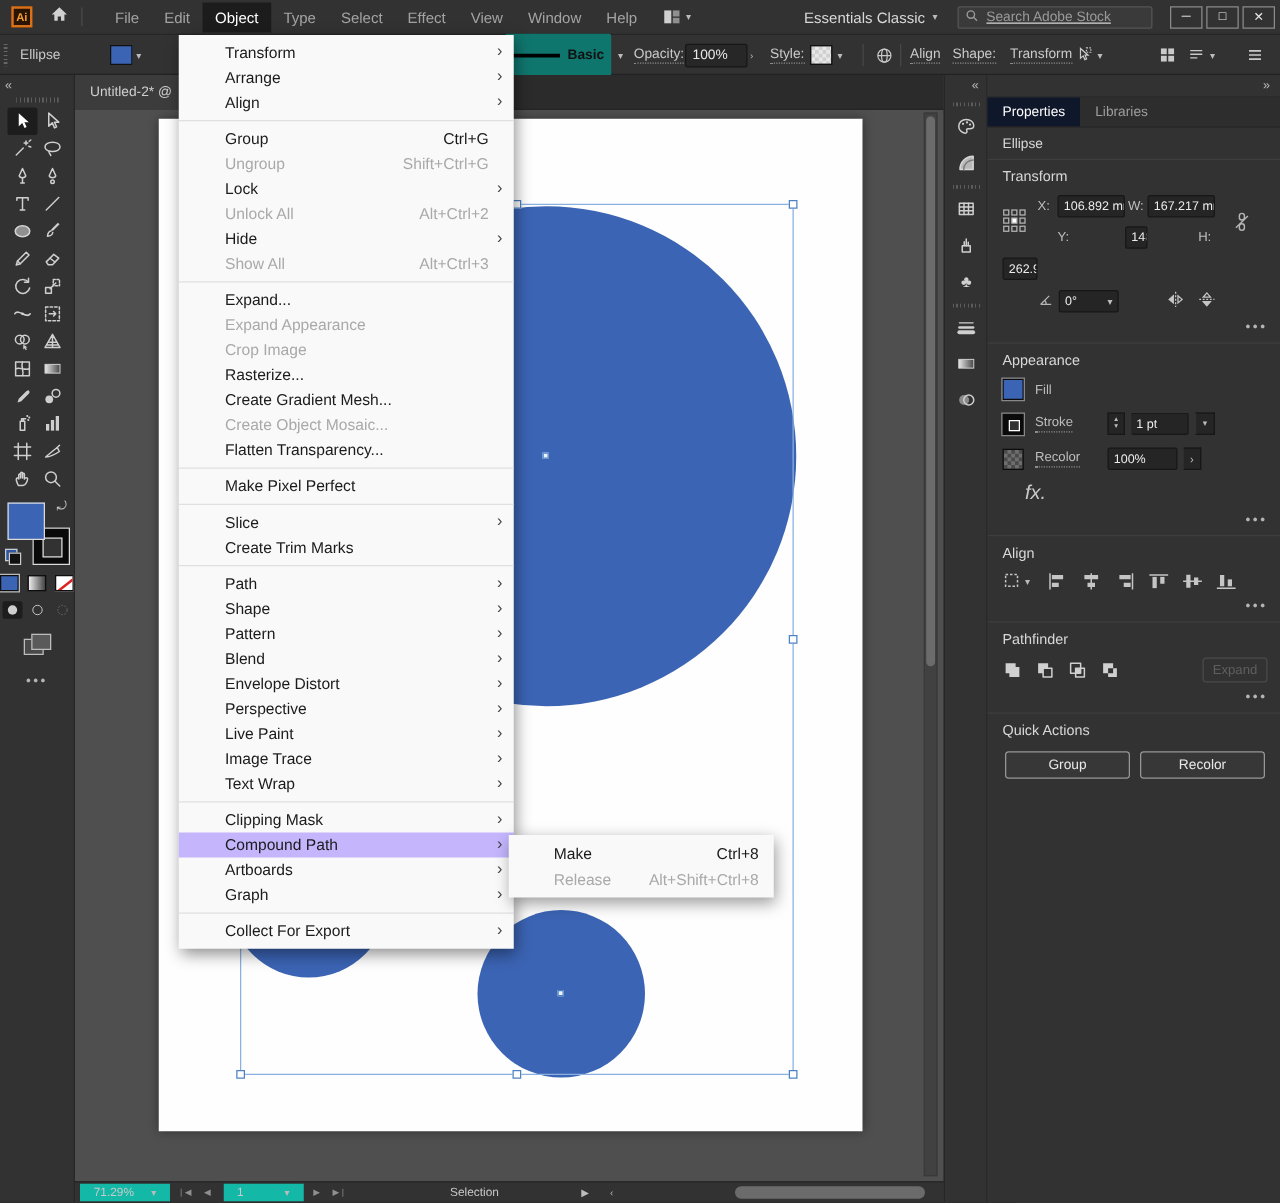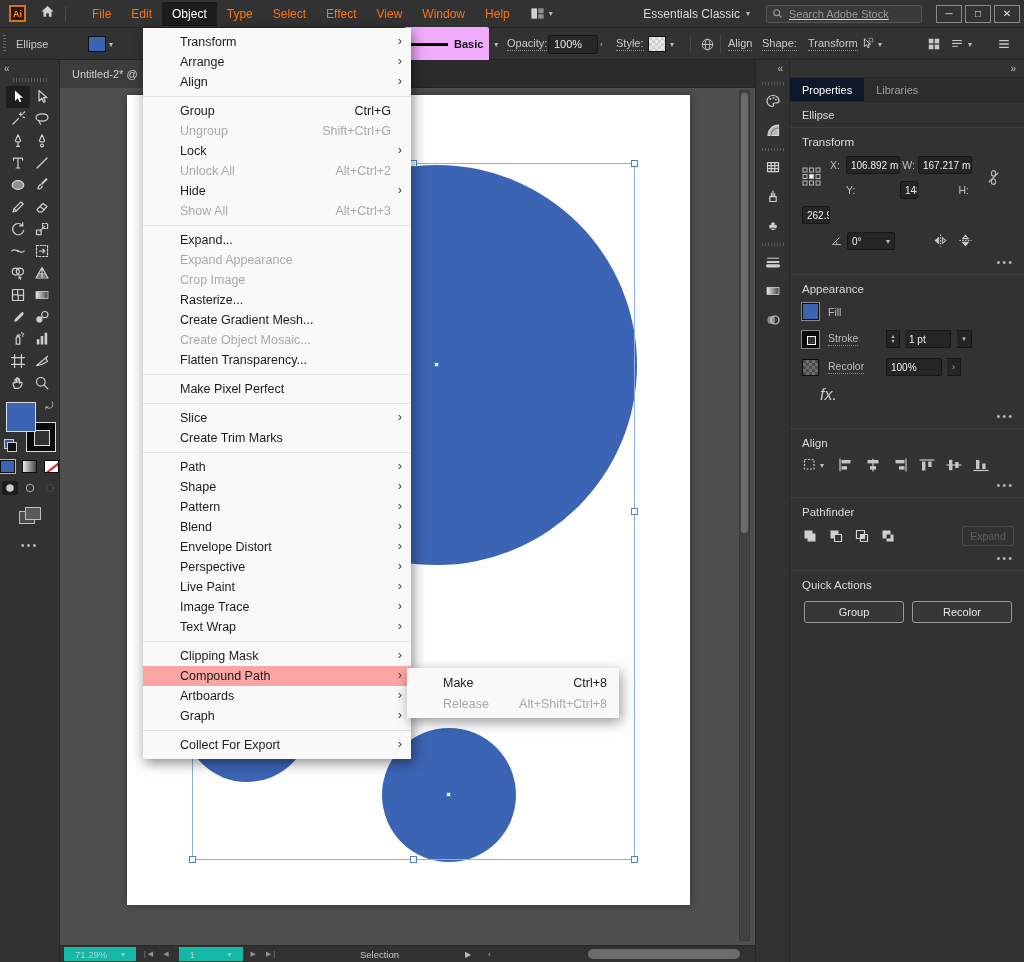--- a/index.html
+++ b/index.html
@@ -5,39 +5,39 @@
   html,body{margin:0;padding:0;background:#222;}
   *{box-sizing:border-box;font-family:"Liberation Sans",sans-serif;-webkit-font-smoothing:antialiased;}
   #app{position:relative;width:1024px;height:962px;background:#323232;overflow:hidden;color:#d6d6d6;}
 
   
   .titlebar{position:absolute;left:0;top:0;width:1024px;height:28px;background:#323232;border-bottom:1px solid #262626;display:flex;align-items:center;}
   .ai-logo{width:17px;height:17px;margin-left:9px;border:2px solid #d9701a;background:#2a1505;color:#f29b38;font-size:9px;font-weight:bold;display:flex;align-items:center;justify-content:center;}
   .home{margin-left:14px;color:#d0d0d0;}
   .tb-sep{width:1px;height:15px;background:#4a4a4a;margin:0 10px;}
   .mb-items{display:flex;align-items:center;margin-left:6px;}
-  .mb-item{padding:5px 10px;font-size:12px;color:#f97316;cursor:default;}
+  .mb-item{padding:5px 10px;font-size:12px;color:#a3a3a3;cursor:default;}
   .mb-item.active{background:#1c1c1c;color:#fff;}
   .ws-icon{margin-left:10px;display:flex;align-items:center;gap:4px;color:#bbb;}
   .tb-right{margin-left:auto;display:flex;align-items:center;}
   .workspace{font-size:12px;color:#d8d8d8;margin-right:6px;}
   .chev{font-size:8px;color:#bbb;}
   .searchbox{width:156px;height:18px;background:#3a3a3a;border:1px solid #555;border-radius:2px;display:flex;align-items:center;padding:0 5px;margin:0 14px 0 16px;text-decoration:underline;}
   .searchbox input{background:transparent;border:none;outline:none;color:#cfcfcf;font-size:11px;width:118px;}
   .searchbox input::placeholder{color:#9a9a9a;}
   .winbtns{display:flex;gap:3px;margin-right:4px;}
   .winbtn{width:26px;height:18px;border:1px solid #8a8a8a;color:#e6e6e6;font-size:10px;display:flex;align-items:center;justify-content:center;}
 
   
   .optionsbar{position:absolute;left:0;top:28px;width:1024px;height:32px;background:#323232;border-bottom:1px solid #222;font-size:11px;}
   .ob{position:absolute;top:0;height:32px;display:flex;align-items:center;color:#c9c9c9;}
   .grip-v{position:absolute;left:3px;top:7px;width:3px;height:18px;background-image:repeating-linear-gradient(#666 0 1px,transparent 1px 3px);}
   .dotted{border-bottom:1px dotted #8b8b8b;padding-bottom:1px;}
   .swatch-fill{width:18px;height:16px;background:#3b64b4;border:1px solid #111;}
-  .basic-field{background:#f0abfc;color:#111;height:34px;border-radius:2px;display:flex;align-items:center;padding:0 6px;gap:6px;font-weight:bold;font-size:11px;}
+  .basic-field{background:#0f766e;color:#111;height:34px;border-radius:2px;display:flex;align-items:center;padding:0 6px;gap:6px;font-weight:bold;font-size:11px;}
   .stroke-line{width:38px;height:3px;background:#000;}
   .ob-field{background:#272727;border:1px solid #171717;border-radius:2px;height:19px;display:flex;align-items:center;padding:0 5px;color:#e8e8e8;}
   .style-swatch{width:18px;height:16px;background:repeating-conic-gradient(#e8e8e8 0 25%,#cfcfcf 0 50%) 0 0/6px 6px;border:1px solid #111;}
   .ob-sep{position:absolute;top:7px;width:1px;height:18px;background:#474747;}
   .obicon{color:#c9c9c9;display:flex;align-items:center;}
 
   
   .tools-dock{position:absolute;left:0;top:60px;width:60px;bottom:0;background:#323232;border-right:1px solid #272727;}
   .dock-head{height:16px;display:flex;align-items:center;padding:2px 4px;color:#b9b9b9;font-size:10px;}
   .dock-grip{width:34px;height:4px;margin:2px auto 4px;background-image:repeating-linear-gradient(90deg,#5c5c5c 0 1px,transparent 1px 3px);}
@@ -134,21 +134,21 @@
   .sb-zoom{width:72px;}
   .sb-ab{width:64px;margin-left:8px;}
   .sb-nav{color:#8f8f8f;font-size:7px;margin-left:8px;letter-spacing:2px;}
   .sb-status{position:absolute;left:300px;}
   .sb-arr{position:absolute;font-size:8px;color:#bdbdbd;}
   .hthumb{position:absolute;left:528px;top:3px;width:152px;height:10px;background:#6b6b6b;border-radius:5px;}
 
   
   .ai-menu{position:absolute;left:143px;top:28px;width:268px;background:#f9f9f9;box-shadow:2px 4px 12px rgba(0,0,0,.45);padding:4px 0;z-index:40;color:#1b1b1b;font-size:12.5px;}
   .menu-row{height:20px;display:flex;align-items:center;padding:0 0 0 37px;position:relative;}
-  .menu-row.highlighted{background:#fca5a5;}
+  .menu-row.highlighted{background:#c4b5fd;}
   .menu-row.disabled{color:#a9a9a9;}
   .menu-row .msc{margin-left:auto;margin-right:20px;}
   .menu-row .msub{position:absolute;right:9px;top:1px;font-size:13px;color:#444;}
   .menu-sep{height:1px;background:#e0e0e0;margin:4px 0;}
   .ai-submenu{position:absolute;left:407px;top:668px;width:212px;background:#f9f9f9;box-shadow:2px 4px 12px rgba(0,0,0,.4);padding:4px 0;z-index:41;color:#1b1b1b;font-size:12.5px;}
   .ai-submenu .menu-row{padding-left:36px;height:21px;}
   .ai-submenu .msc{margin-right:12px;}
 </style>
 </head>
 <body>

